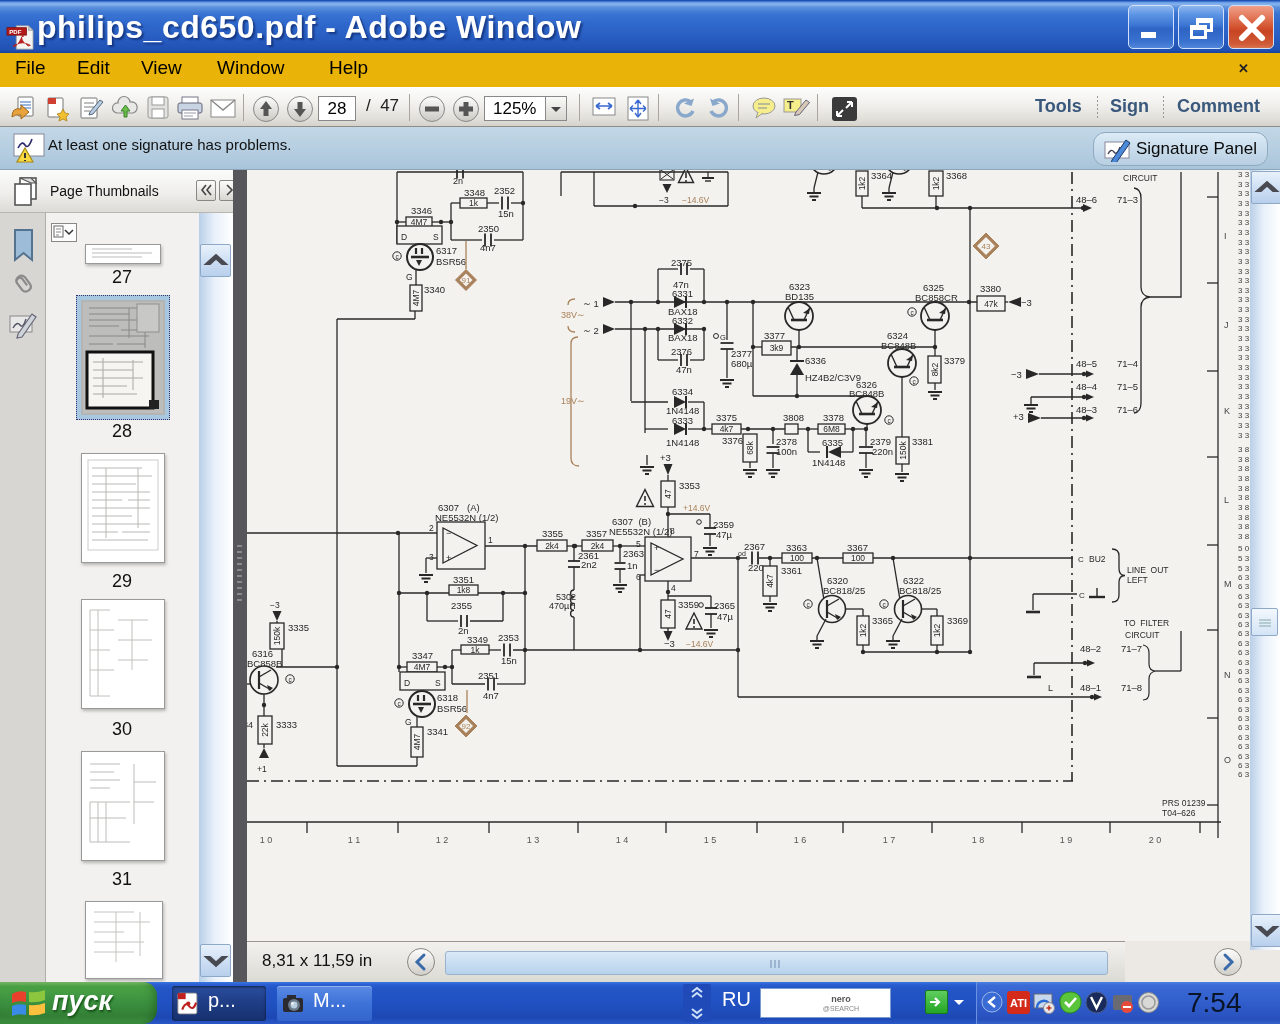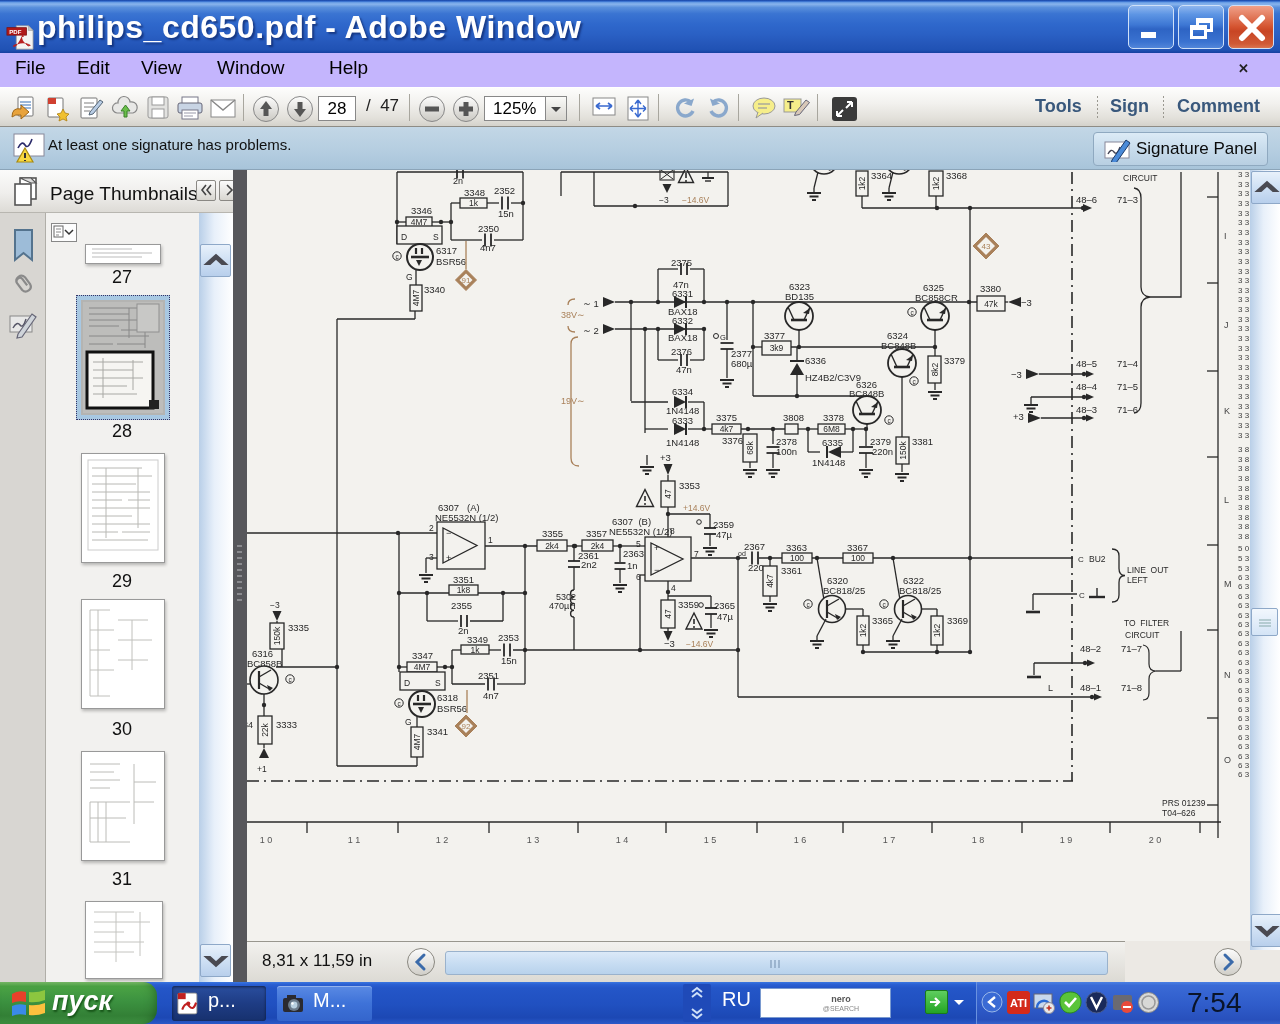--- a/index.html
+++ b/index.html
@@ -9,42 +9,42 @@
  background:linear-gradient(#16409f 0%,#2a63c8 2%,#6fa3e8 5%,#87b3ec 8%,#5a90dc 14%,#3a74d2 26%,#2f68cc 45%,#2a60c4 65%,#2557ba 82%,#2052b4 94%,#16409f 100%);}
 #title-ico{left:6px;top:23px;width:28px;height:28px}
 #title-txt{left:37px;top:9px;color:#fff;font-size:32px;font-weight:bold;letter-spacing:0.5px;
  text-shadow:2px 2px 2px rgba(10,30,90,.6)}
 .wbtn{top:5px;width:46px;height:44px;border-radius:5px;border:1px solid #cfe0f8}
 #btn-min,#btn-max{background:linear-gradient(#8fb6ee 0%,#5d95e4 20%,#3d77d4 45%,#2e64c4 55%,#3a72d0 85%,#5286da 100%)}
 #btn-min{left:1128px}#btn-max{left:1178px}
 #btn-close{left:1228px;background:linear-gradient(#f0a088 0%,#e27a5c 25%,#d4532f 50%,#c84524 60%,#d05a36 90%,#da7450 100%)}
 .wglyph{position:absolute;color:#fff}
 
-#menubar{left:0;top:53px;width:1280px;height:45px;background:#c4b5fd;border-bottom:1px solid #c6c2b8}
+#menubar{left:0;top:53px;width:1280px;height:45px;background:#eab308;border-bottom:1px solid #c6c2b8}
 .mitem{position:absolute;top:4px;font-size:19px;color:#000}
 #menux{left:1238px;top:8px;font-size:13px;font-weight:bold;color:#222}
 
 #toolbar{left:0;top:87px;width:1280px;height:40px;
  background:linear-gradient(#fdfdfc 0%,#f2f1ee 40%,#e2e0da 80%,#d4d2cb 100%);
  border-top:1px solid #fff;border-bottom:1px solid #8e8c85}
 .tsep{position:absolute;top:6px;width:1px;height:27px;background:#a8a69e}
 .tico{position:absolute;top:7px}
 .tlabel{position:absolute;top:8px;font-size:18px;font-weight:bold;color:#39587c}
 .tdot{position:absolute;top:8px;width:1px;height:24px;
  background:repeating-linear-gradient(#9a9890 0 2px,transparent 2px 4px)}
 
 #warnbar{left:0;top:127px;width:1280px;height:43px;background:linear-gradient(#c3d7e6 0%,#b4cde0 60%,#a8c4da 100%);border-bottom:1px solid #8ba4b8}
 #warntxt{left:48px;top:9px;font-size:15px;color:#111}
-#sigbtn{left:1093px;top:5px;width:175px;height:34px;border:1px solid #8fa9c0;border-radius:4px;
+#sigbtn{left:1093px;top:5px;width:175px;height:34px;border:1px solid #8fa9c0;border-radius:12px;
  background:linear-gradient(#dcebf6 0%,#c8dcec 50%,#b8cfe2 100%);}
 #sigtxt{left:42px;top:6px;font-size:17px;color:#0a0a0a}
 
 #iconstrip{left:0;top:213px;width:46px;height:769px;background:#d8d6d2;border-right:1px solid #b0aea8}
 #panelhdr{left:0;top:170px;width:233px;height:43px;background:linear-gradient(#fbfbfa 0%,#efeeec 55%,#dddbd6 100%);border-bottom:1px solid #b8b6b0}
-#panelhdr .t{position:absolute;left:50px;top:13px;font-size:19px;color:#111}
+#panelhdr .t{position:absolute;left:50px;top:13px;font-size:14px;color:#111}
 .hbtn{position:absolute;top:10px;width:20px;height:21px;border:1px solid #8a8884;border-radius:2px;background:linear-gradient(#fcfcfc,#d8d6d0);font-size:10px;color:#333;text-align:center;line-height:20px}
 #panelbody{left:46px;top:213px;width:187px;height:769px;background:#f2f1ef}
 .scrollzone{background:linear-gradient(90deg,#b9cfe8 0%,#e8f0fa 45%,#ffffff 100%)}
 .chevbtn{position:absolute;width:31px;height:33px;border:1px solid #8ea8c8;border-radius:2px;
  background:linear-gradient(#e8f1fb 0%,#cfe0f4 50%,#b8cfec 100%)}
 .thumb{position:absolute;background:#fff;border:1px solid #999;box-shadow:1px 2px 3px rgba(0,0,0,.25)}
 .tnum{position:absolute;font-size:18px;color:#111;width:80px;text-align:center}
 #darkstrip{left:233px;top:170px;width:14px;height:812px;background:#57575b}
 
 #docarea{left:247px;top:170px;width:1003px;height:771px;background:#f3f2ee;overflow:hidden}

